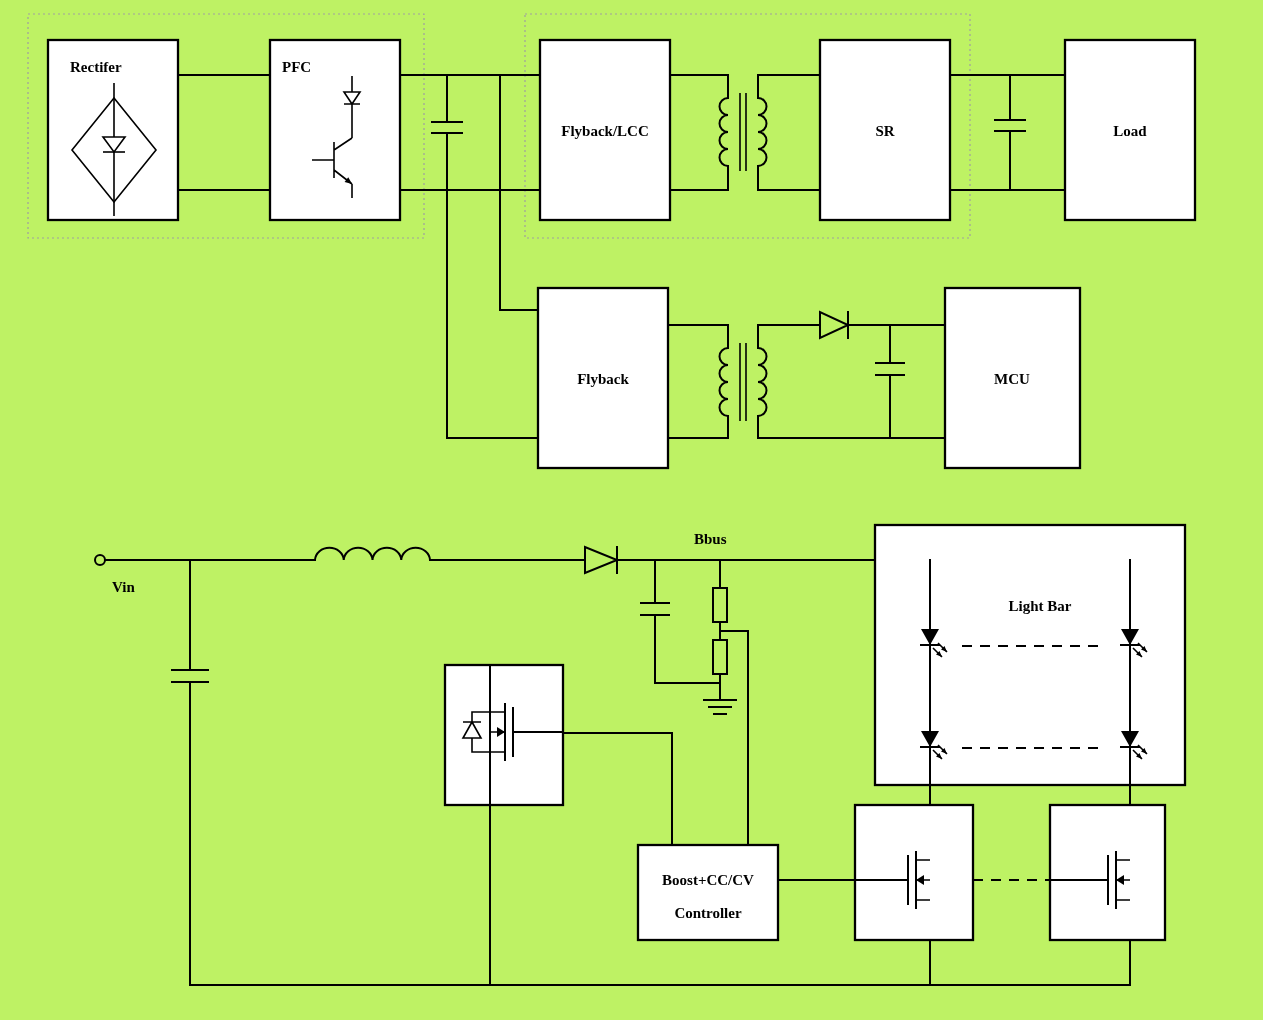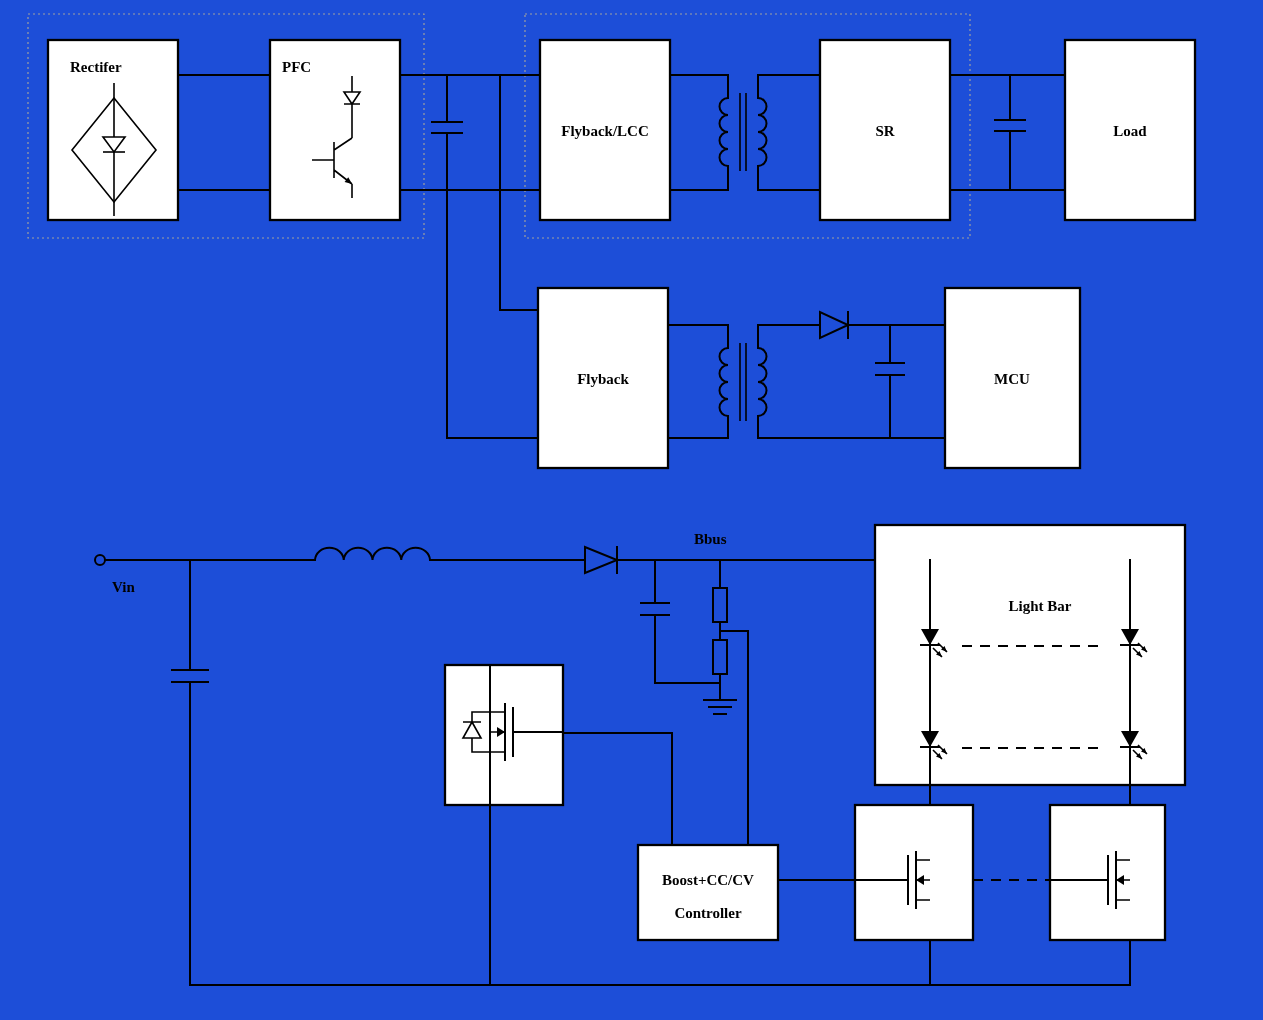--- a/index.html
+++ b/index.html
@@ -1,16 +1,16 @@
 <!DOCTYPE html>
 <html><head>
 <meta charset="utf-8">
 <style>
   html,body{margin:0;padding:0;background:#ffffff}
-  .stage{position:relative;width:1263px;height:1020px;background:#1d4ed8;overflow:hidden;
+  .stage{position:relative;width:1263px;height:1020px;background:#bef264;overflow:hidden;
          font-family:"Liberation Serif", serif}
   svg{display:block}
   .wire{stroke:#000;stroke-width:2;fill:none;stroke-linecap:square}
   .block{stroke:#000;stroke-width:2.3;fill:#fff}
   .dotted{stroke:#9f9f9f;stroke-width:1.2;fill:none;stroke-dasharray:2 3}
   .thin{stroke:#000;stroke-width:1.6;fill:none}
   .blk{fill:#000;stroke:none}
   .dash{stroke:#000;stroke-width:2;fill:none;stroke-dasharray:10 8}
   text{font-family:"Liberation Serif", serif;font-weight:bold;font-size:15px;fill:#000}
   .ctr{text-anchor:middle}

